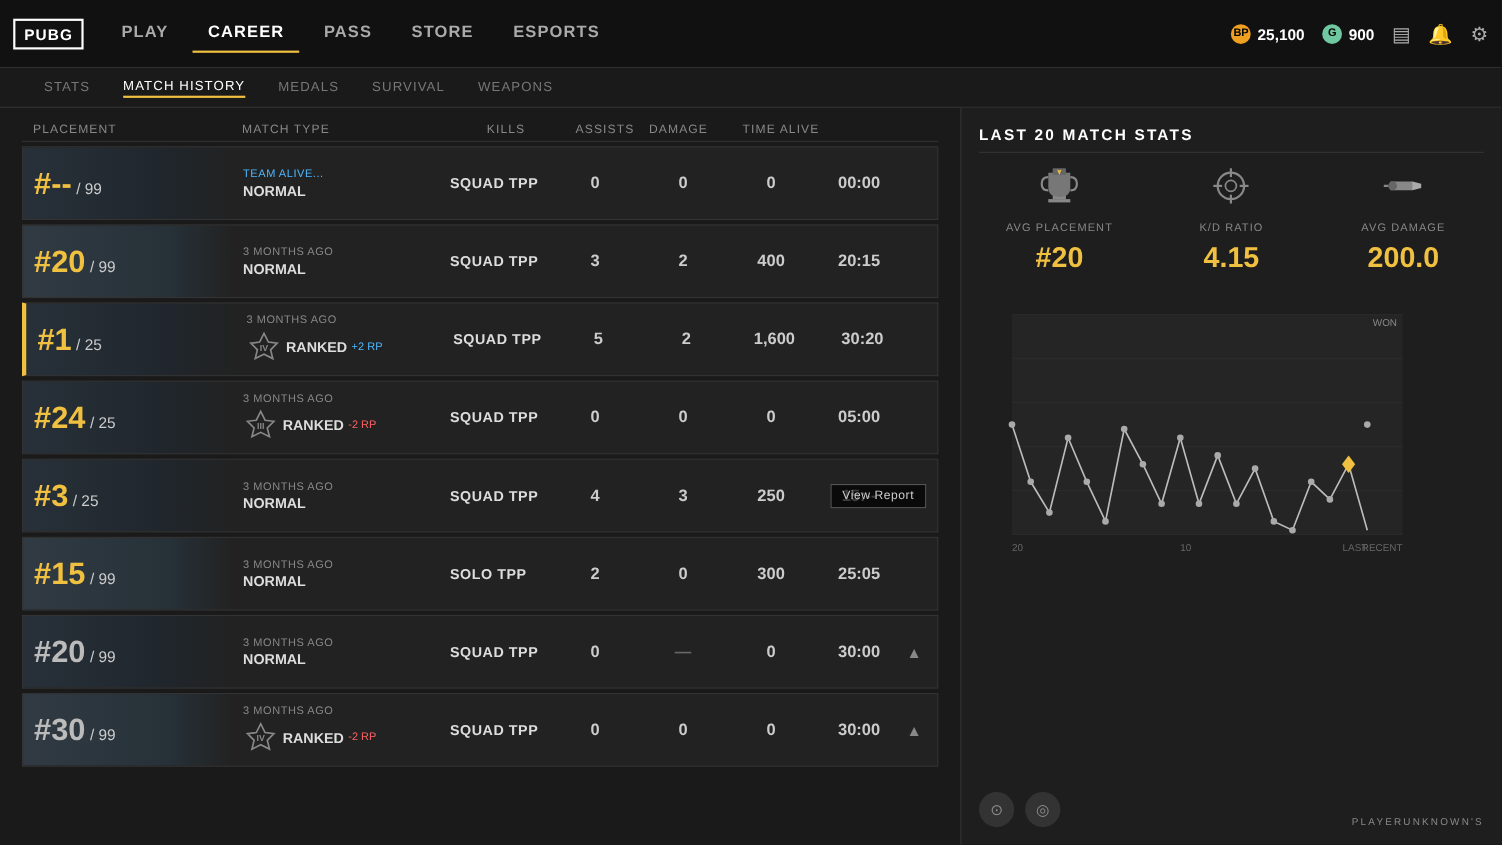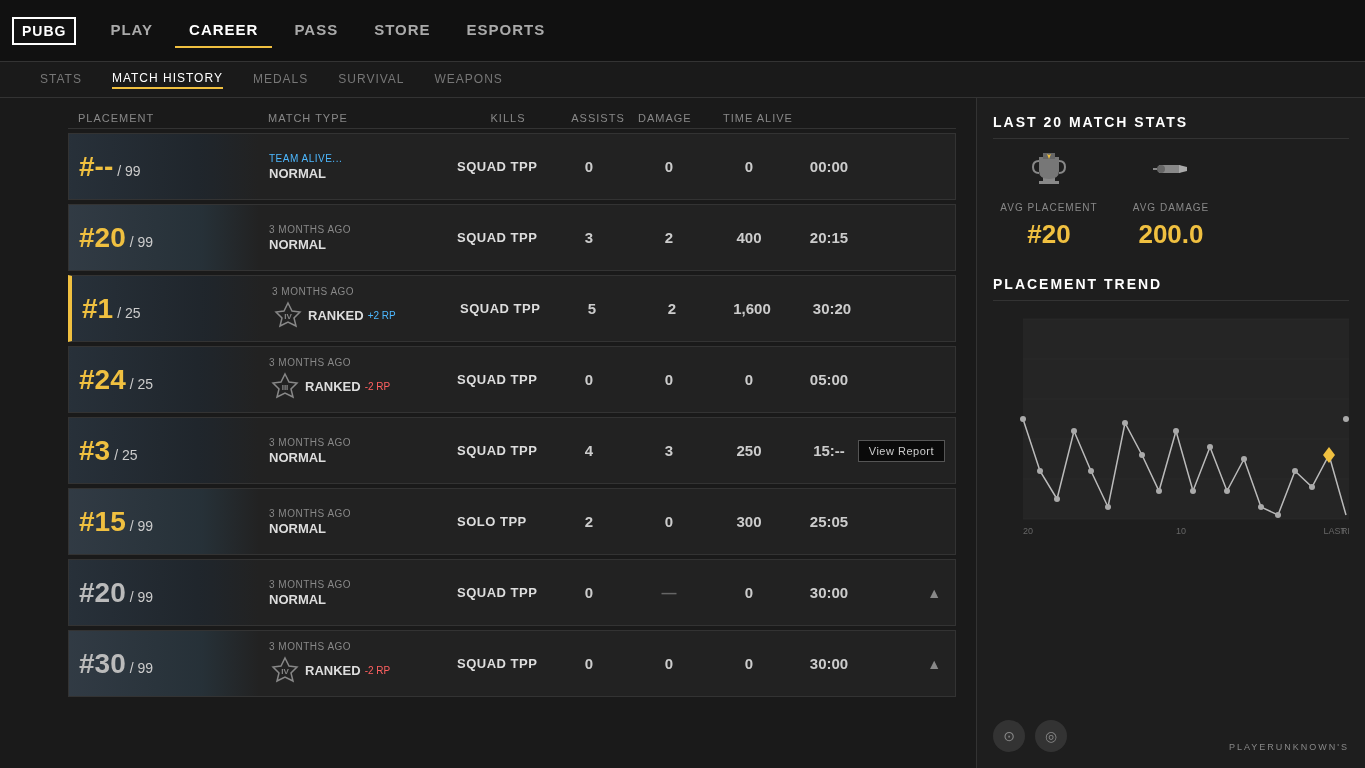--- a/index.html
+++ b/index.html
@@ -100,21 +100,20 @@
     }
     .sub-nav-item.active {
       color: #fff;
       border-bottom: 2px solid #f0c040;
     }
 
     
     #main {
       display: flex;
       height: calc(768px - 62px - 36px);
-      margin-left: 48px;
     }
 
     
     #match-list {
       flex: 1;
       padding: 10px 20px;
       overflow-y: auto;
     }
     #match-list::-webkit-scrollbar { width: 4px; }
     #match-list::-webkit-scrollbar-track { background: #222; }
@@ -237,21 +236,21 @@
       letter-spacing: 0.5px;
     }
 
     .warning-icon {
       color: #888;
       font-size: 14px;
     }
 
     
     #right-panel {
-      width: 389px;
+      width: 492px;
       background: #1e1e1e;
       border-left: 1px solid #333;
       padding: 16px;
       display: flex;
       flex-direction: column;
       gap: 16px;
     }
 
     .panel-title {
       font-size: 14px;
@@ -362,20 +361,33 @@
 <body>
 
 <div id="top-nav">
   <div id="logo-box">PUBG</div>
   <div class="nav-items">
     <div class="nav-item">PLAY</div>
     <div class="nav-item active">CAREER</div>
     <div class="nav-item">PASS</div>
     <div class="nav-item">STORE</div>
     <div class="nav-item">ESPORTS</div>
+  </div>
+  <div class="nav-right">
+    <div class="currency-box">
+      <div class="currency-icon bp-icon">BP</div>
+      <span>25,100</span>
+    </div>
+    <div class="currency-box">
+      <div class="currency-icon g-icon">G</div>
+      <span>900</span>
+    </div>
+    <div class="nav-icon-btn">▤</div>
+    <div class="nav-icon-btn">🔔</div>
+    <div class="nav-icon-btn">⚙</div>
   </div>
 </div>
 
 <div id="sub-nav">
   <div class="sub-nav-item">STATS</div>
   <div class="sub-nav-item active">MATCH HISTORY</div>
   <div class="sub-nav-item">MEDALS</div>
   <div class="sub-nav-item">SURVIVAL</div>
   <div class="sub-nav-item">WEAPONS</div>
 </div>
@@ -587,38 +599,51 @@
               <path d="M10,12 Q4,12 4,18 Q4,24 10,24" fill="none" stroke="#888" stroke-width="2"></path>
               <path d="M30,12 Q36,12 36,18 Q36,24 30,24" fill="none" stroke="#888" stroke-width="2"></path>
               <rect x="14" y="4" width="12" height="6" fill="#666"></rect>
               <polygon points="20,10 22,5 20,6 18,5" fill="#f0c040"></polygon>
             </svg>
           </div>
           <div class="stat-label">AVG PLACEMENT</div>
           <div class="stat-value">#20</div>
         </div>
 
+        <div class="stat-item">
+          <div class="stat-icon">
+            <svg width="40" height="40" viewBox="0 0 40 40">
+              <circle cx="20" cy="20" r="12" fill="none" stroke="#888" stroke-width="2"></circle>
+              <circle cx="20" cy="20" r="5" fill="none" stroke="#888" stroke-width="1.5"></circle>
+              <line x1="20" y1="4" x2="20" y2="12" stroke="#888" stroke-width="2"></line>
+              <line x1="20" y1="28" x2="20" y2="36" stroke="#888" stroke-width="2"></line>
+              <line x1="4" y1="20" x2="12" y2="20" stroke="#888" stroke-width="2"></line>
+              <line x1="28" y1="20" x2="36" y2="20" stroke="#888" stroke-width="2"></line>
+            </svg>
+          </div>
+          <div class="stat-label">K/D RATIO</div>
+          <div class="stat-value">4.15</div>
+        </div>
 
         <div class="stat-item">
           <div class="stat-icon">
             <svg width="40" height="40" viewBox="0 0 40 40">
               <polygon points="8,16 28,16 36,20 28,24 8,24" fill="#888"></polygon>
               <polygon points="28,16 36,18 36,22 28,24" fill="#aaa"></polygon>
               <circle cx="10" cy="20" r="4" fill="#666"></circle>
               <line x1="2" y1="20" x2="6" y2="20" stroke="#888" stroke-width="2"></line>
             </svg>
           </div>
           <div class="stat-label">AVG DAMAGE</div>
           <div class="stat-value">200.0</div>
         </div>
       </div>
     </div>
 
     <div id="trend-chart">
-      <div class="trend-title">PLACEMENT TREND</div>
       <div style="position:relative;">
         <svg id="trend-svg" height="230">
 
           <rect x="30" y="10" width="355" height="200" fill="#252525"></rect>
 
           <line x1="30" y1="10" x2="385" y2="10" stroke="#333" stroke-width="0.5"></line>
           <line x1="30" y1="50" x2="385" y2="50" stroke="#333" stroke-width="0.5"></line>
           <line x1="30" y1="90" x2="385" y2="90" stroke="#333" stroke-width="0.5"></line>
           <line x1="30" y1="130" x2="385" y2="130" stroke="#333" stroke-width="0.5"></line>
           <line x1="30" y1="170" x2="385" y2="170" stroke="#333" stroke-width="0.5"></line>

